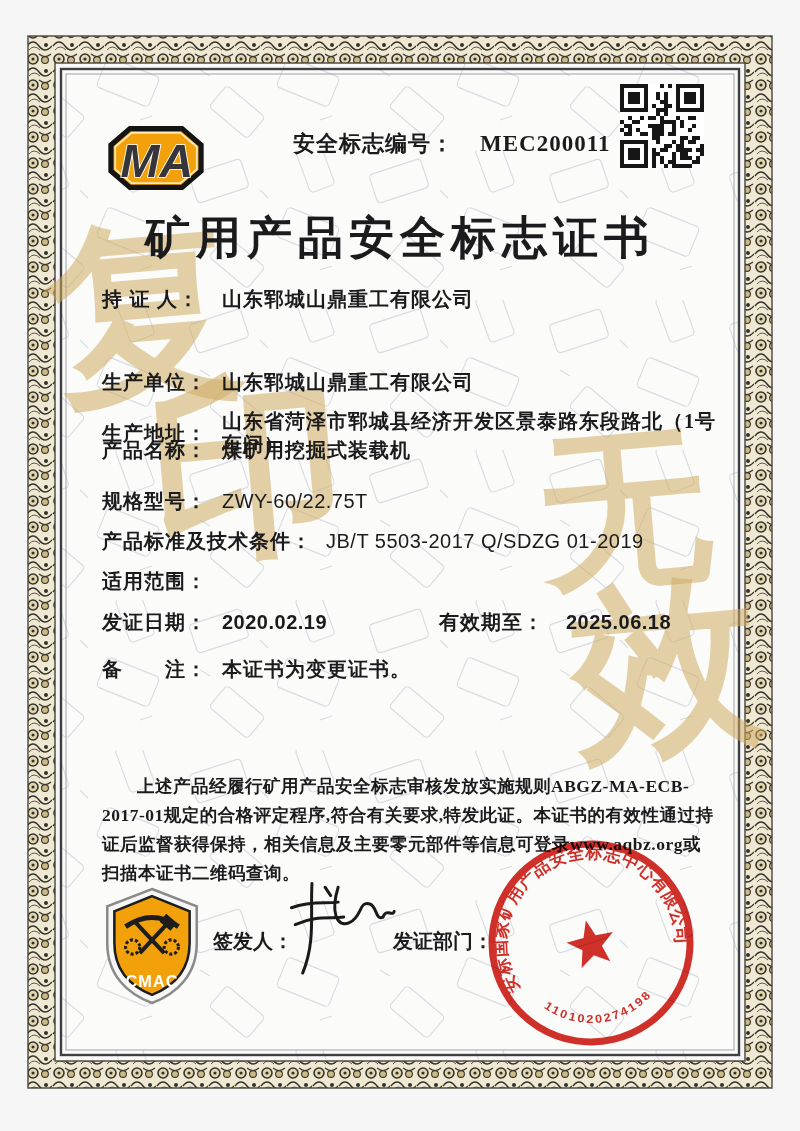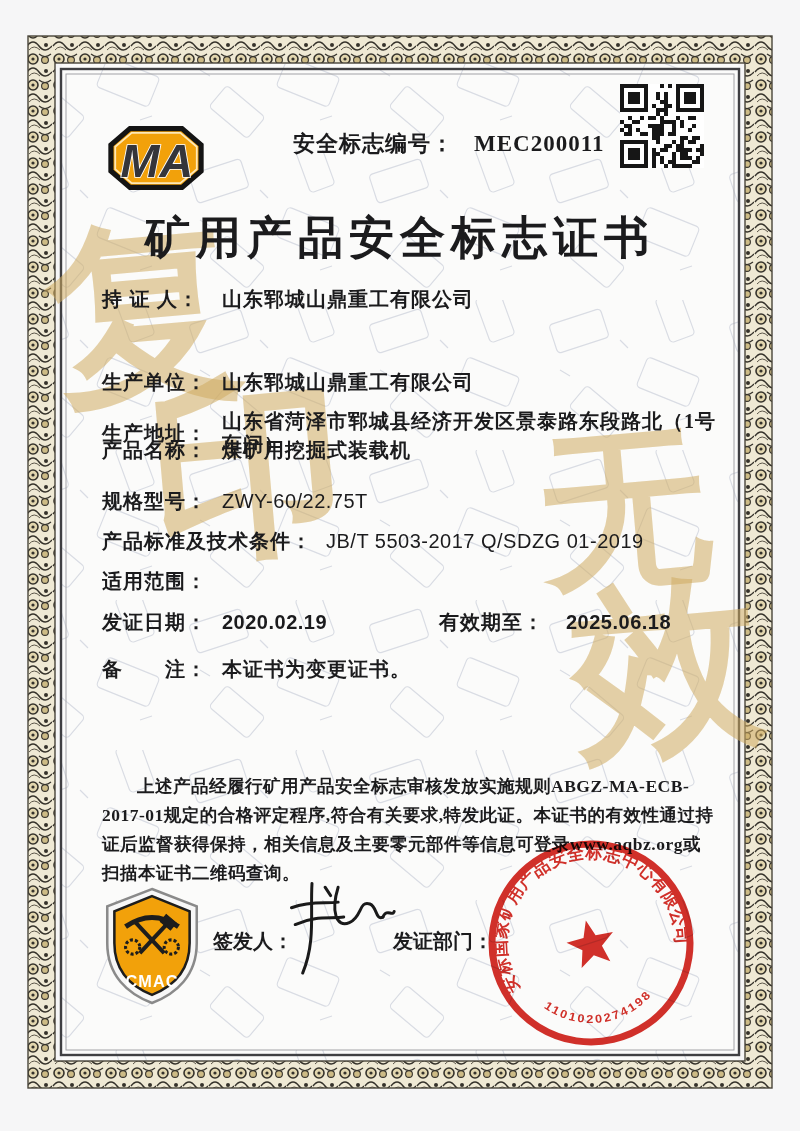--- a/index.html
+++ b/index.html
@@ -5,21 +5,21 @@
   html,body{margin:0;padding:0;}
   .page{position:relative;width:800px;height:1131px;background:#f6f6f7;overflow:hidden;
         font-family:"Liberation Serif",serif;color:#1b1b1d;}
   .abs{position:absolute;}
   .frame-svg{position:absolute;left:0;top:0;z-index:0;}
   
   .wm{position:absolute;z-index:1;color:rgba(207,172,96,0.55);font-family:"Liberation Serif",serif;
       font-weight:700;line-height:1;transform:rotate(-5deg);pointer-events:none;}
   
   .ma-badge{left:104px;top:122px;width:104px;height:72px;z-index:2;}
-  .num-line{left:293px;top:129px;z-index:2;display:flex;align-items:baseline;gap:20px;}
+  .num-line{left:293px;top:129px;z-index:2;display:flex;align-items:baseline;gap:26px;}
   .num-label{font-family:"Liberation Sans",sans-serif;font-weight:700;font-size:22px;letter-spacing:1px;}
   .num-value{font-family:"Liberation Serif",serif;font-weight:700;font-size:23px;letter-spacing:1px;}
   .qr{left:620px;top:84px;width:84px;height:84px;z-index:2;}
   .title{left:0;right:0;top:208px;z-index:2;text-align:center;font-size:45px;font-weight:900;
          letter-spacing:6px;font-family:Liberation Sans, sans-serif;}
   
   .row{position:absolute;left:102px;width:614px;z-index:2;display:flex;align-items:center;
        font-size:20px;line-height:23px;}
   .flabel{font-family:"Liberation Sans",sans-serif;font-weight:700;flex:none;min-width:120px;letter-spacing:1px;}
   .flabel.wide{min-width:0;margin-right:14px;}

